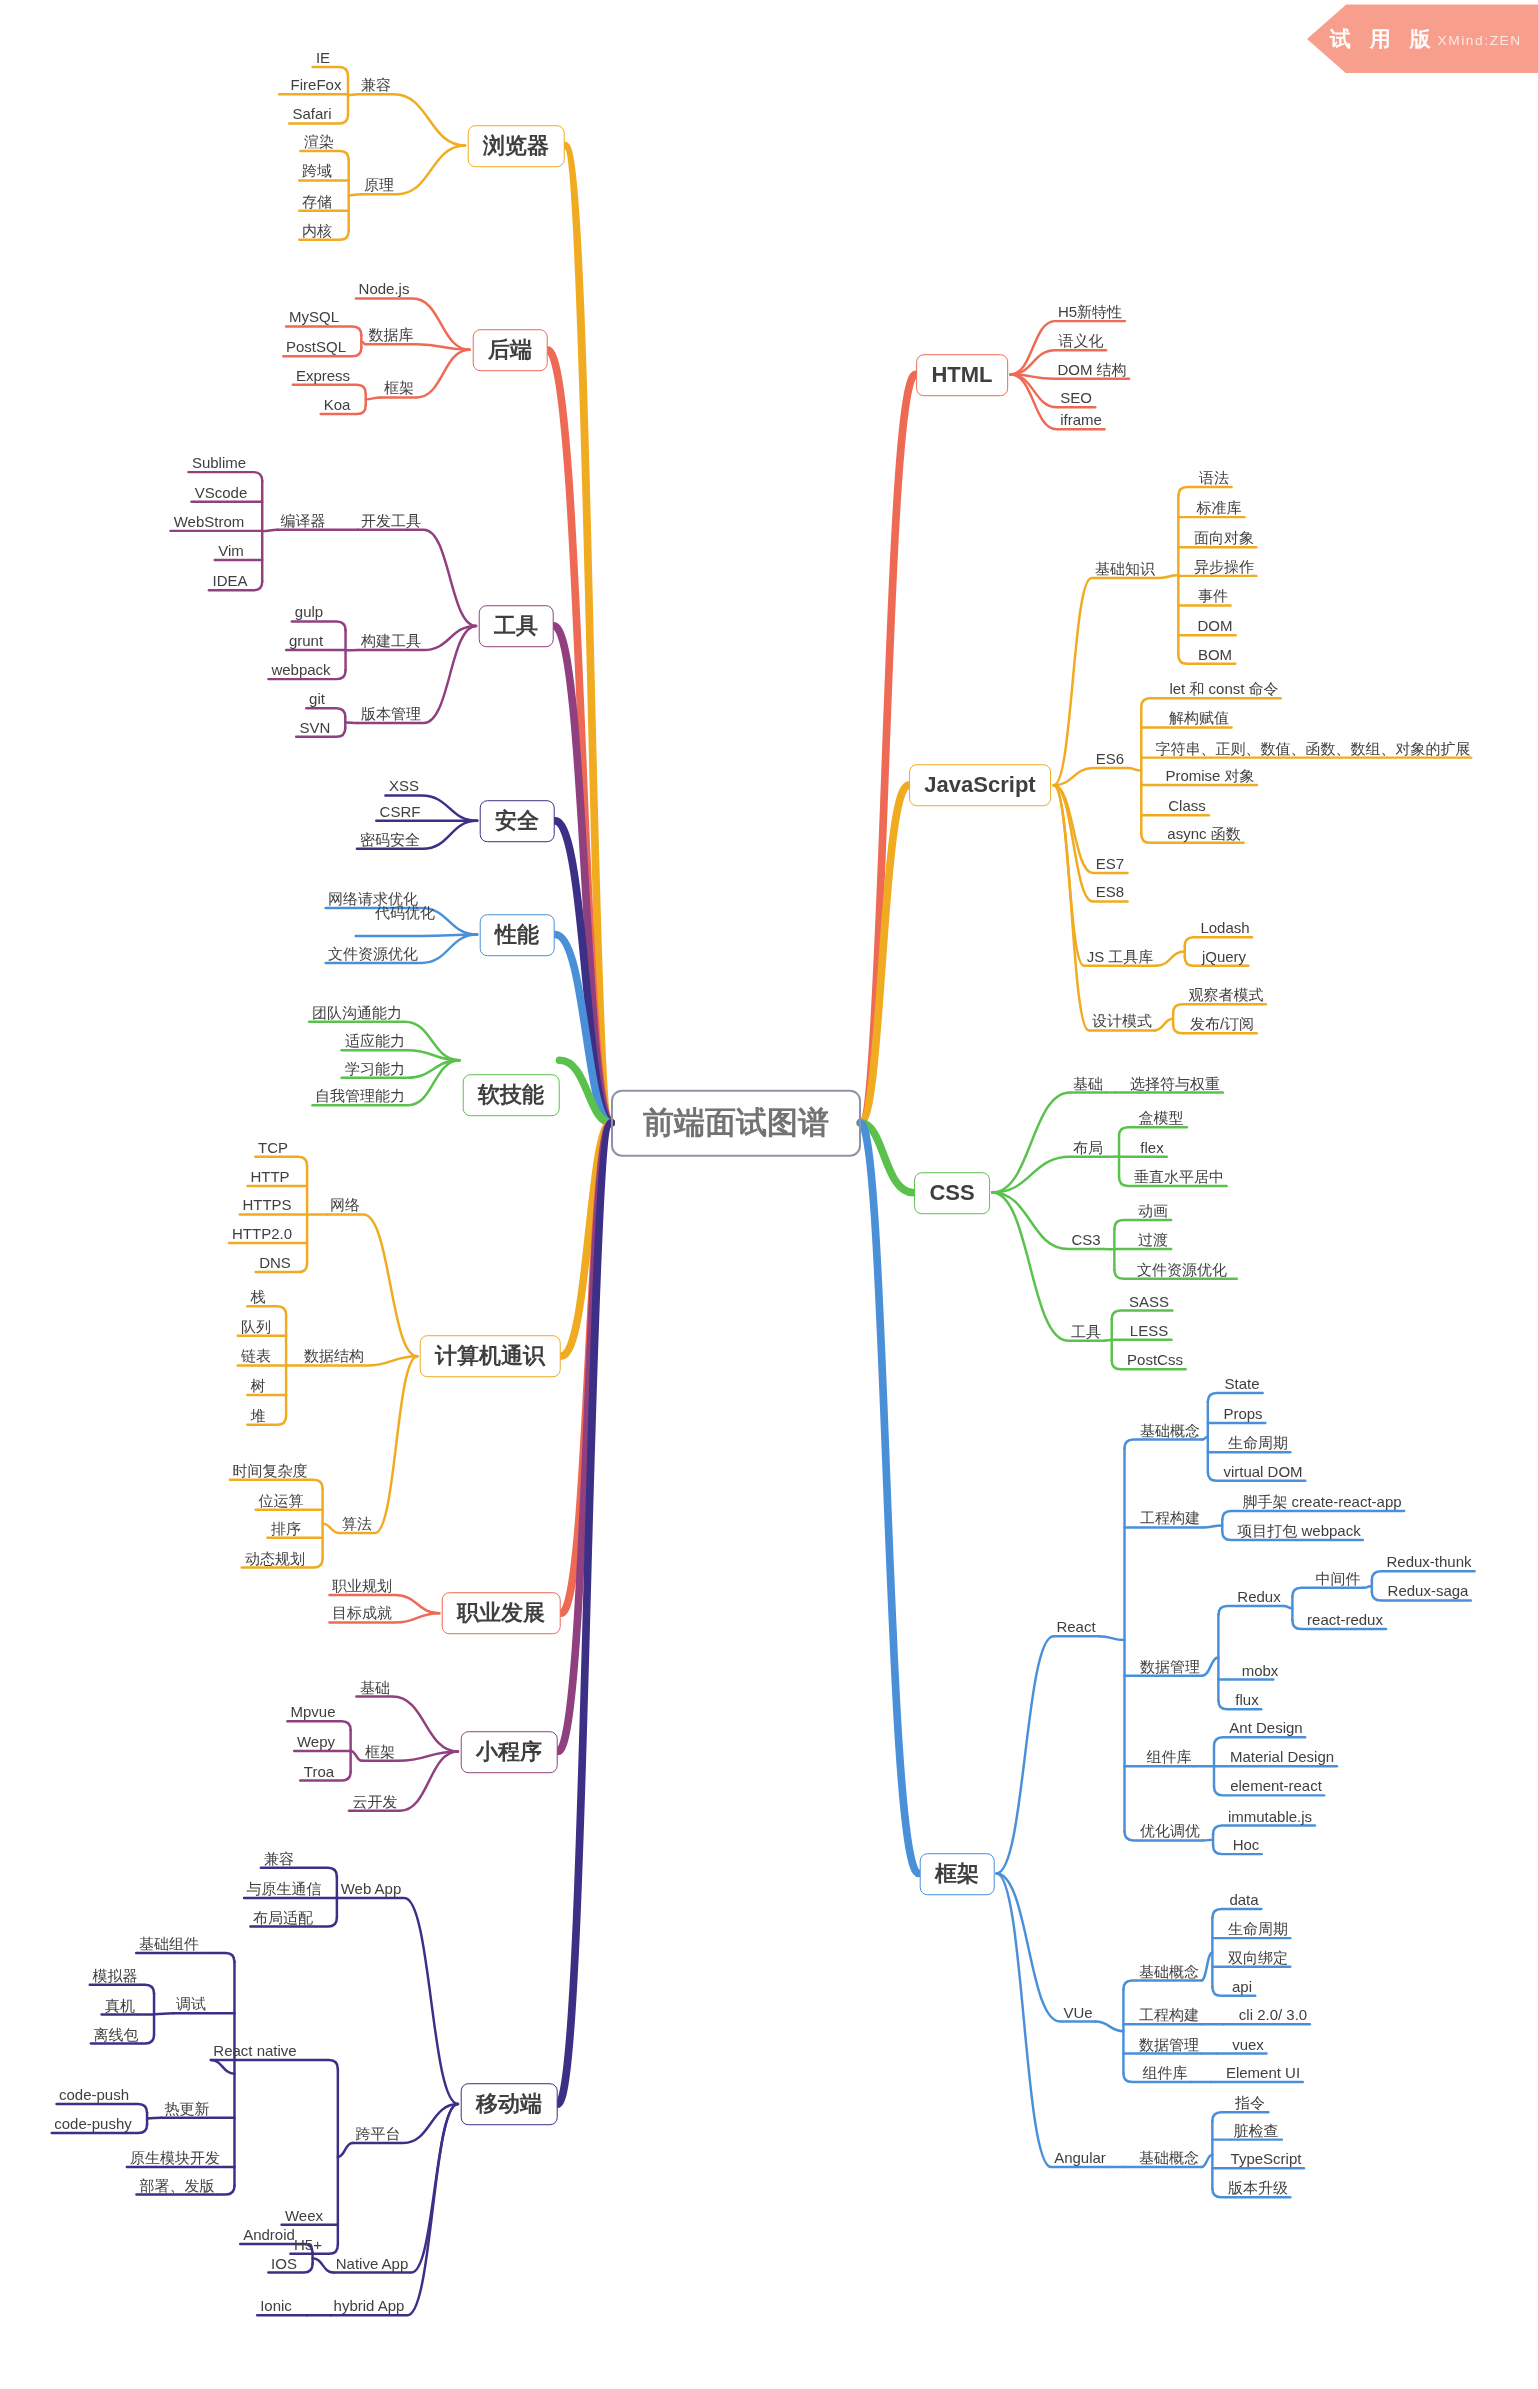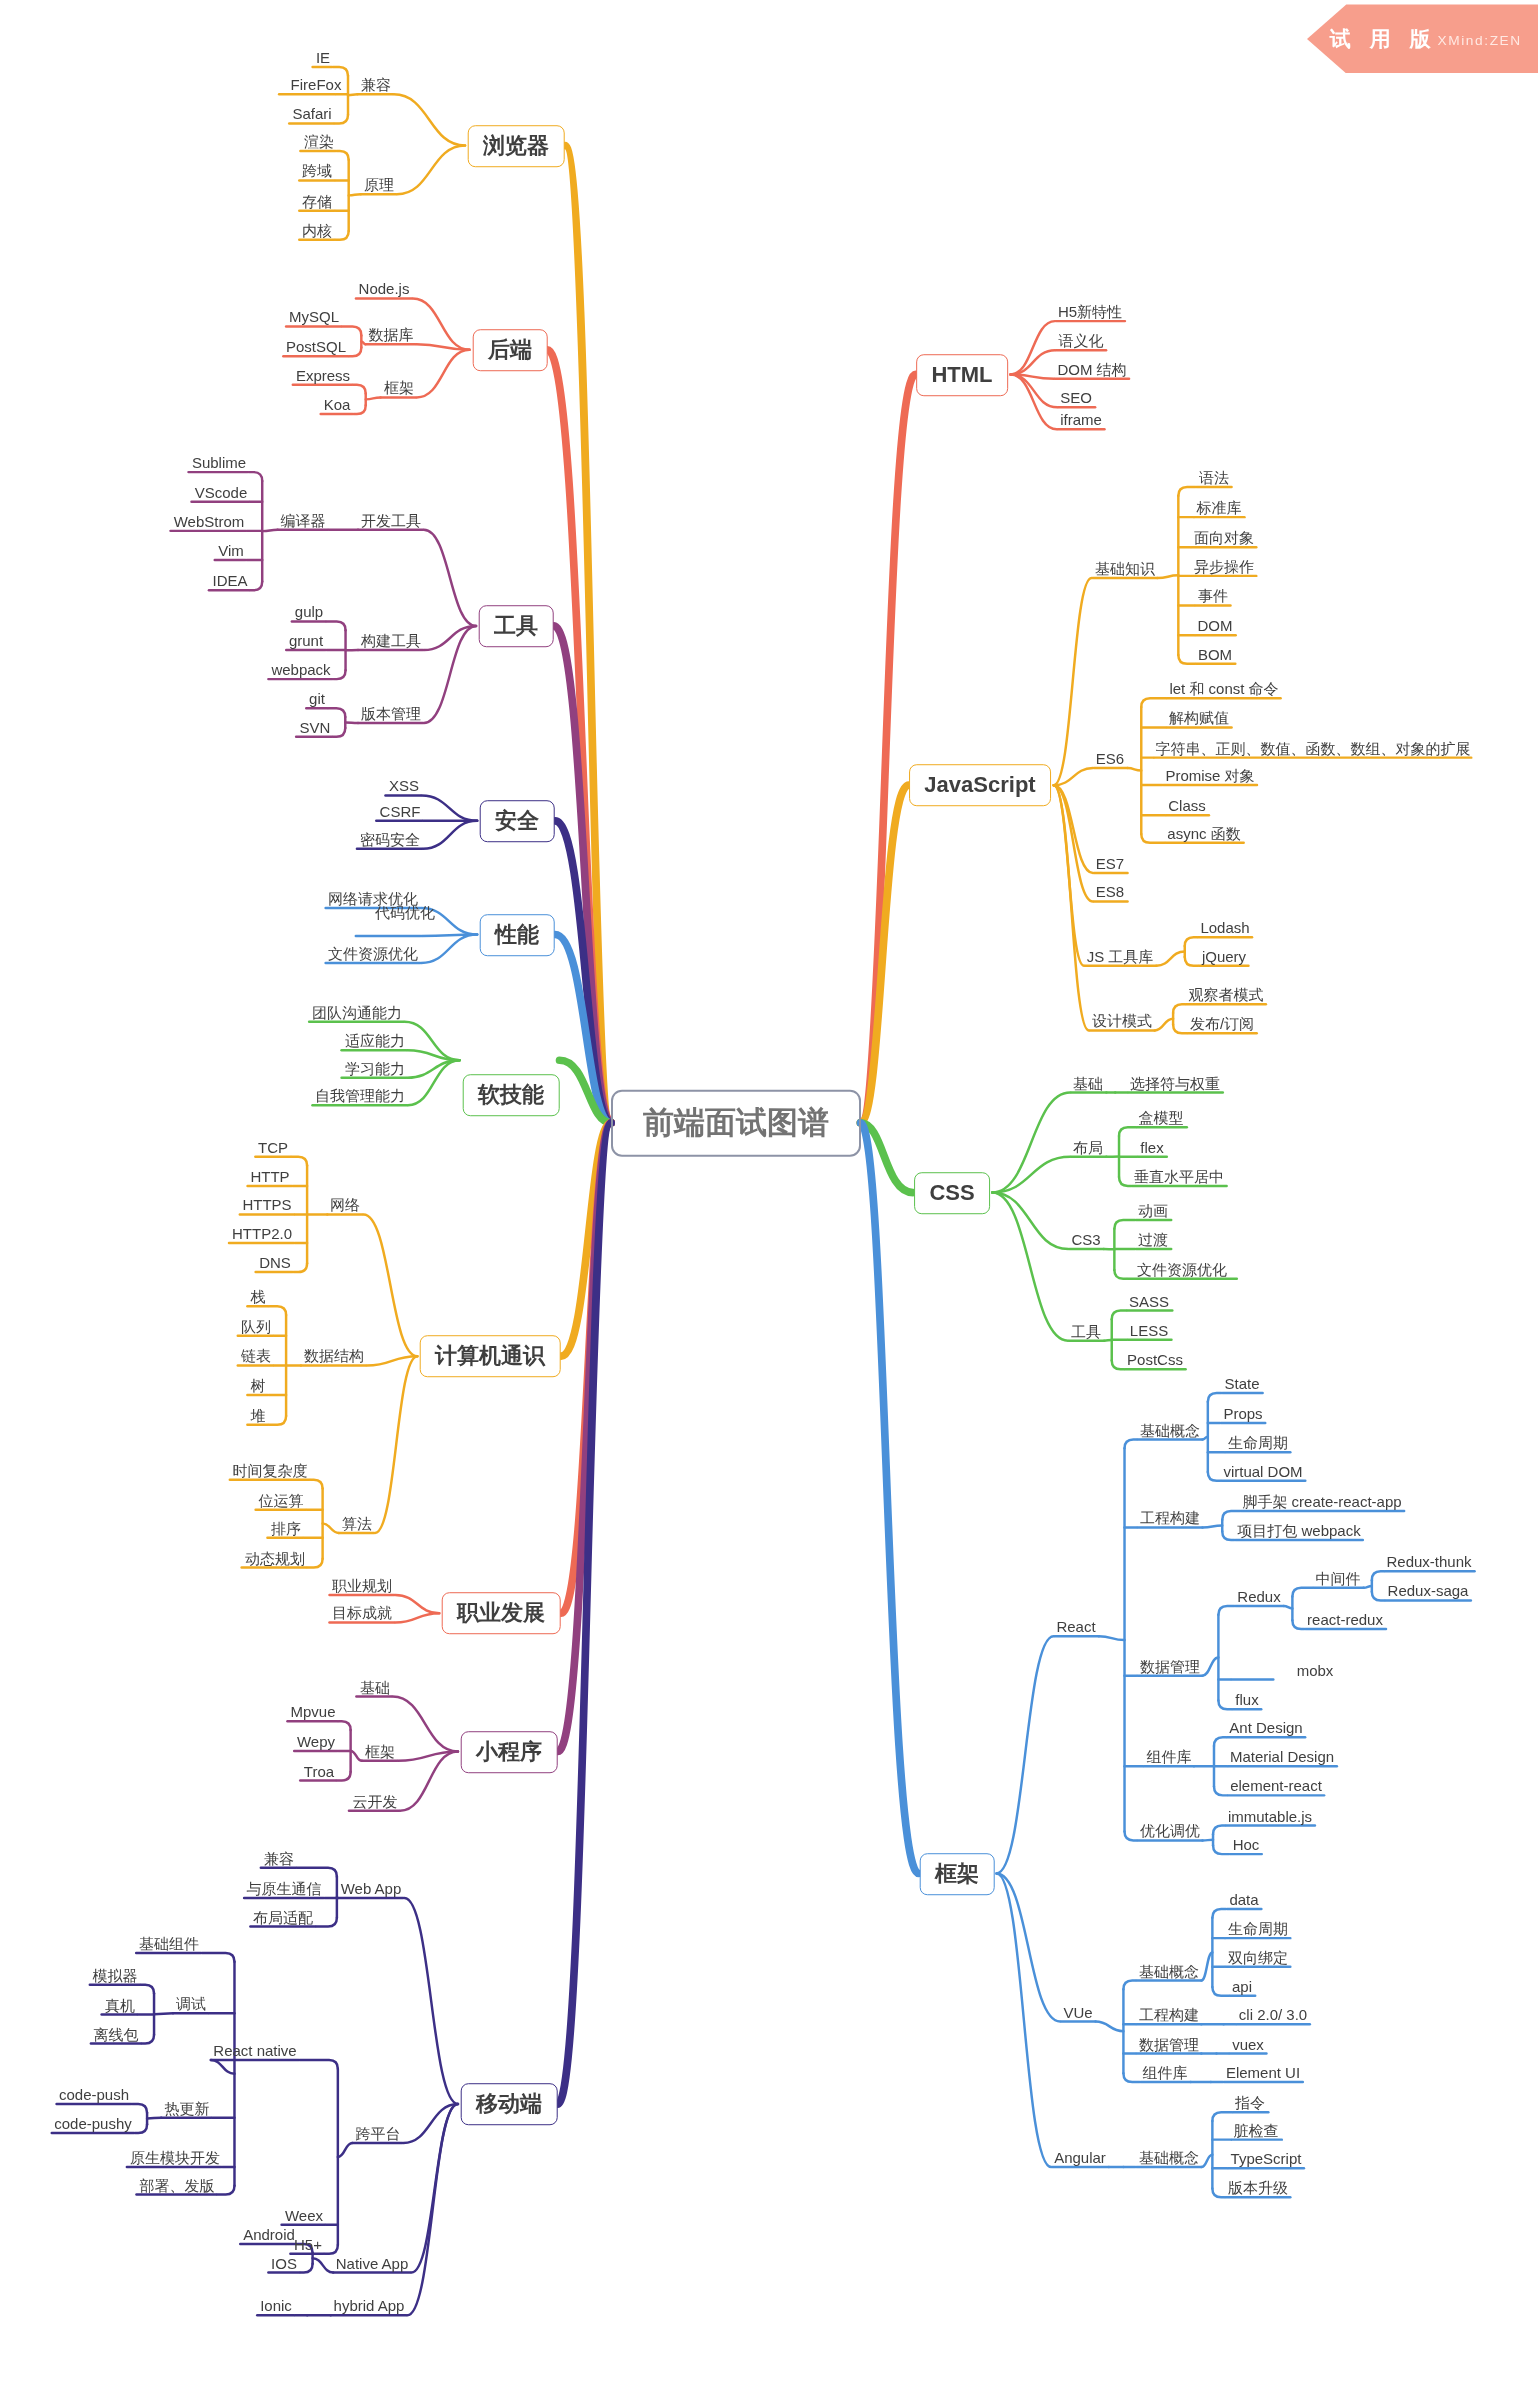--- a/index.html
+++ b/index.html
@@ -614,21 +614,21 @@
       <div class="node lbl" style="left: 1263px; top: 1472px;">virtual DOM</div>
       <div class="node lbl" style="left: 1170px; top: 1518px;">工程构建</div>
       <div class="node lbl" style="left: 1322px; top: 1502px;">脚手架 create-react-app</div>
       <div class="node lbl" style="left: 1299px; top: 1531px;">项目打包 webpack</div>
       <div class="node lbl" style="left: 1170px; top: 1667px;">数据管理</div>
       <div class="node lbl" style="left: 1259px; top: 1597px;">Redux</div>
       <div class="node lbl" style="left: 1338px; top: 1579px;">中间件</div>
       <div class="node lbl" style="left: 1429px; top: 1562px;">Redux-thunk</div>
       <div class="node lbl" style="left: 1428px; top: 1591px;">Redux-saga</div>
       <div class="node lbl" style="left: 1345px; top: 1620px;">react-redux</div>
-      <div class="node lbl" style="left: 1315px; top: 1671px; text-align: right;">mobx</div>
+      <div class="node lbl" style="left: 1260px; top: 1671px; text-align: right;">mobx</div>
       <div class="node lbl" style="left: 1247px; top: 1700px;">flux</div>
       <div class="node lbl" style="left: 1169px; top: 1757px;">组件库</div>
       <div class="node lbl" style="left: 1266px; top: 1728px;">Ant Design</div>
       <div class="node lbl" style="left: 1282px; top: 1757px;">Material Design</div>
       <div class="node lbl" style="left: 1276px; top: 1786px;">element-react</div>
       <div class="node lbl" style="left: 1170px; top: 1831px;">优化调优</div>
       <div class="node lbl" style="left: 1270px; top: 1817px;">immutable.js</div>
       <div class="node lbl" style="left: 1246px; top: 1845px;">Hoc</div>
       <div class="node lbl" style="left: 1078px; top: 2013px;">VUe</div>
       <div class="node lbl" style="left: 1169px; top: 1972px;">基础概念</div>

